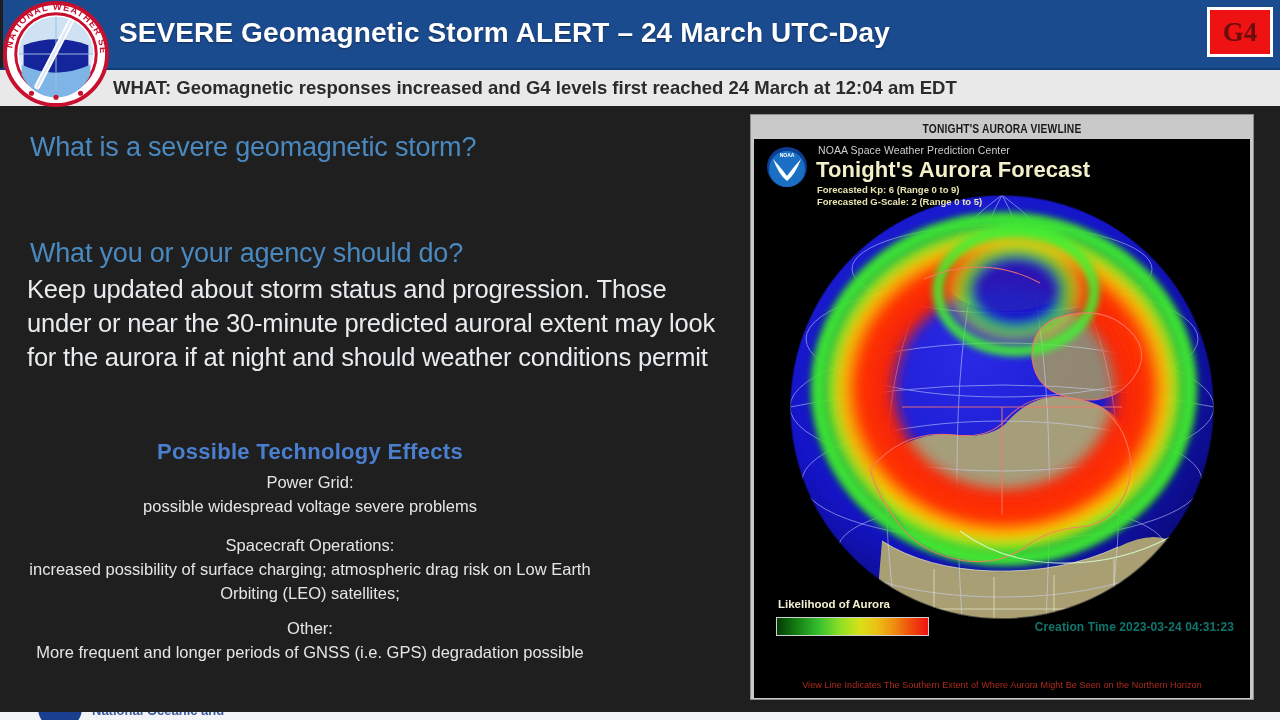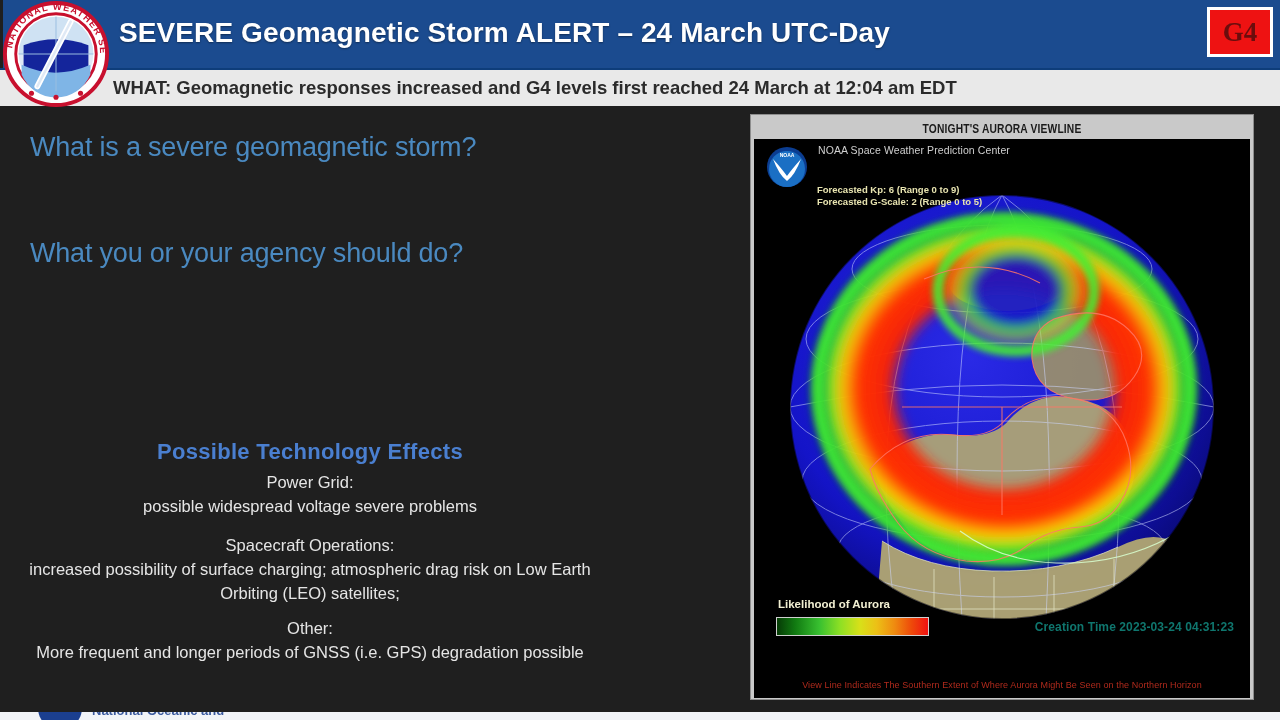--- a/index.html
+++ b/index.html
@@ -171,20 +171,21 @@
 <div class="what-bar">
   <div class="what-text">WHAT: Geomagnetic responses increased and G4 levels first reached 24 March at 12:04 am EDT</div>
 </div>
 
 <div class="stage">
 
   <div class="left-col">
     <div class="q-head" id="q1h">What is a severe geomagnetic storm?</div>
 
     <div class="q-head" id="q2h">What you or your agency should do?</div>
+    <div class="q-body" id="q2b">Keep updated about storm status and progression. Those under or near the 30-minute predicted auroral extent may look for the aurora if at night and should weather conditions permit</div>
 
     <div class="tech-title">Possible  Technology Effects</div>
 
     <div class="tech-block" id="tb1">
       <div>Power Grid:</div>
       <div>possible widespread voltage severe problems</div>
     </div>
     <div class="tech-block" id="tb2">
       <div>Spacecraft Operations:</div>
       <div>increased  possibility of surface charging; atmospheric drag risk on Low Earth Orbiting (LEO) satellites;</div>
@@ -292,20 +293,21 @@
       </svg>
 
       <svg class="noaa-logo" viewBox="0 0 42 42">
         <circle cx="21" cy="21" r="20" fill="#0b3d91"></circle>
         <circle cx="21" cy="23" r="18" fill="#1a6fc4"></circle>
         <path d="M7 13 q9 10 14 17 q5 -7 14 -17 q-6 16 -14 22 q-8 -6 -14 -22 Z" fill="#ffffff"></path>
         <text x="21" y="11" text-anchor="middle" font-family="Liberation Sans, sans-serif" font-size="5" font-weight="bold" fill="#ffffff">NOAA</text>
       </svg>
 
       <div class="noaa-sub">NOAA Space Weather Prediction Center</div>
+      <div class="aurora-h1">Tonight's Aurora Forecast</div>
       <div class="aurora-kp">
         <div>Forecasted Kp: 6 (Range 0 to 9)</div>
         <div>Forecasted G-Scale: 2 (Range 0 to 5)</div>
       </div>
 
       <div class="legend-label">Likelihood of Aurora</div>
       <div class="legend-bar"></div>
       <div class="creation-time">Creation Time 2023-03-24 04:31:23</div>
       <div class="viewline-note">View Line Indicates The Southern Extent of Where Aurora Might Be Seen on the Northern Horizon</div>
     </div>

